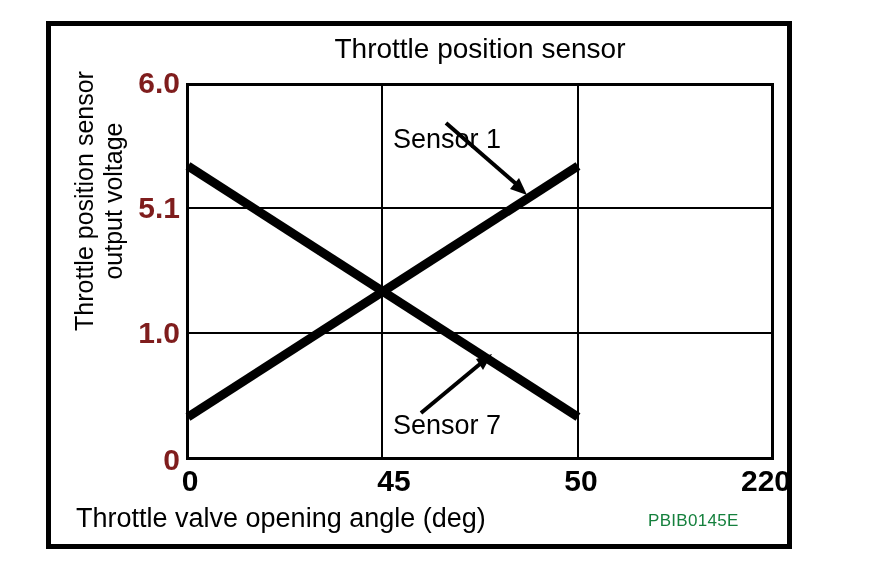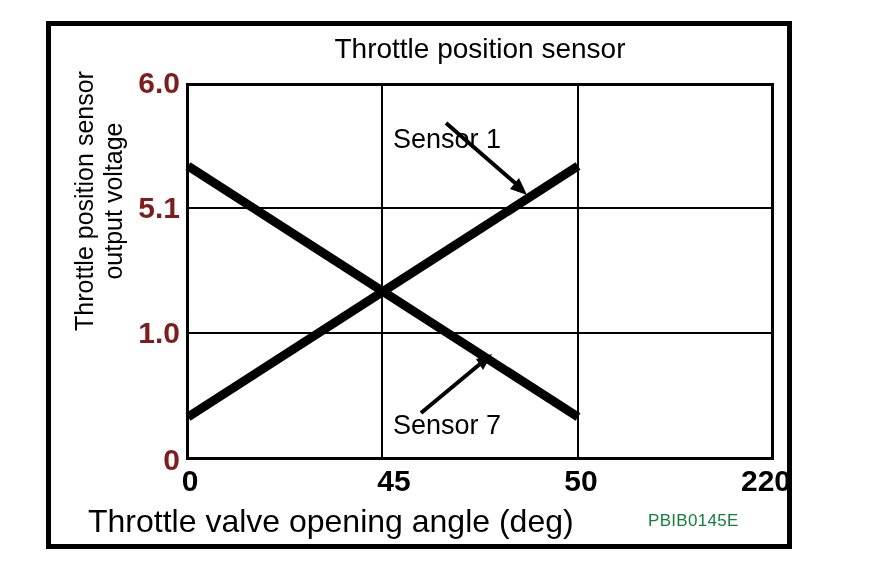--- a/index.html
+++ b/index.html
@@ -116,23 +116,23 @@
     position: absolute;
     left: 0;
     top: 466px;
     width: 887px;
     height: 40px;
   }
 
   
   #x-axis-title {
     position: absolute;
-    left: 88px;
+    left: 76px;
     top: 503px;
-    font-size: 32px;
+    font-size: 27px;
     color: #000000;
     white-space: nowrap;
   }
 
   
   #figure-code {
     position: absolute;
     left: 648px;
     top: 511px;
     font-size: 17px;

